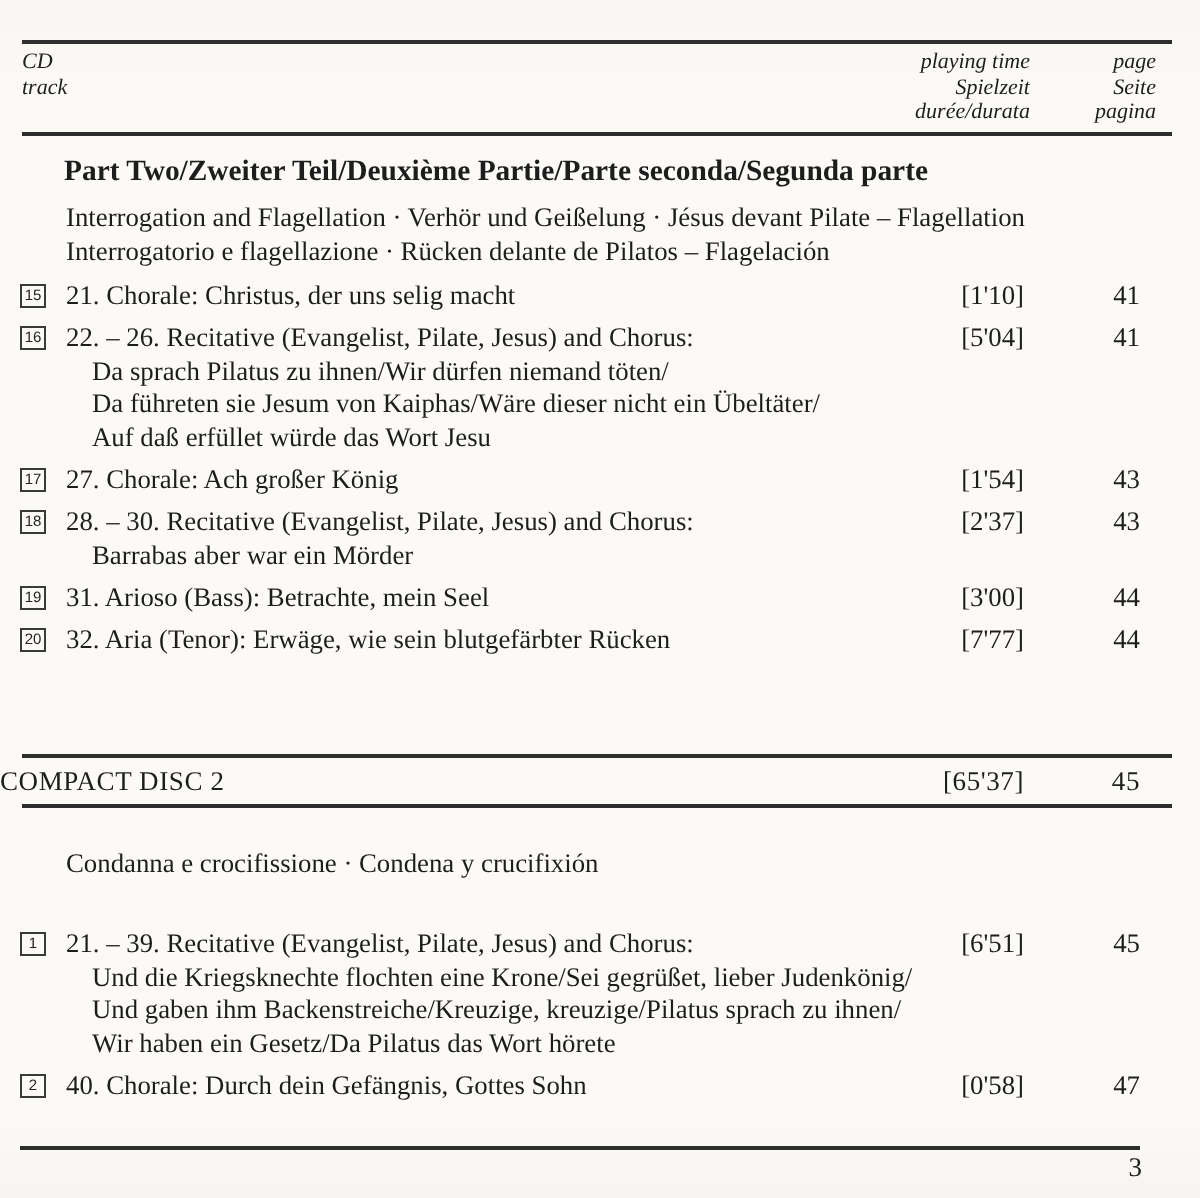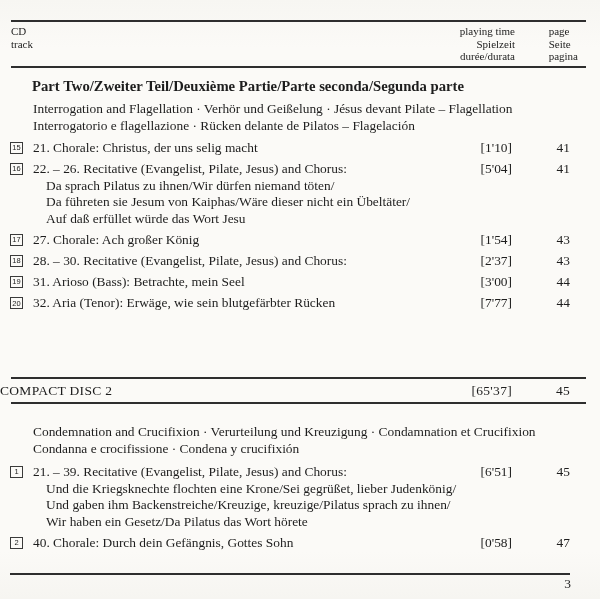--- a/index.html
+++ b/index.html
@@ -13,24 +13,24 @@
   .page { position:relative; width:600px; height:599px; overflow:hidden;
           background:linear-gradient(180deg,#f7f6f2 0%, #fbfaf7 8%, #fbfaf7 92%, #f6f5f1 100%); }
 
   .rule { position:absolute; background:#2e2e2e; }
   .rule-top1   { top:20px;  left:11px; width:575px; height:2px; }
   .rule-top2   { top:66px;  left:11px; width:575px; height:2px; }
   .rule-mid1   { top:377px; left:11px; width:575px; height:1.6px; }
   .rule-mid2   { top:402px; left:11px; width:575px; height:1.6px; }
   .rule-bottom { top:573px; left:10px; width:560px; height:1.6px; }
 
-  .hdr { position:absolute; font-size:11px; line-height:12.6px; }
+  .hdr { position:absolute; font-size:11px; line-height:12.6px;font-style:italic; }
   .hdr-left  { top:25px; left:11px; text-align:left; }
   .hdr-time  { top:25px; right:85px; text-align:right; }
-  .hdr-page  { top:25px; right:22px; text-align:left; }
+  .hdr-page  { top:25px; right:22px; text-align:right; }
 
   .part-heading { position:absolute; top:78px; left:32px;
                   font-size:14.7px; font-weight:bold; white-space:nowrap; }
 
   .desc { position:absolute; left:33px; font-size:13.4px; line-height:16.8px; white-space:nowrap; }
   .desc-1 { top:101px; }
   .desc-2 { top:424px; }
 
   .tracks { position:absolute; left:0; width:600px; }
   .tracks-1 { top:140px; }
@@ -108,20 +108,21 @@
     <div class="track">
       <span class="numbox">17</span>
       <div class="t-title">27. Chorale: Ach großer König</div>
       <div class="t-time">[1'54]</div>
       <div class="t-page">43</div>
     </div>
 
     <div class="track">
       <span class="numbox">18</span>
       <div class="t-title">28. – 30. Recitative (Evangelist, Pilate, Jesus) and Chorus:</div>
+      <div class="t-line">Barrabas aber war ein Mörder</div>
       <div class="t-time">[2'37]</div>
       <div class="t-page">43</div>
     </div>
 
     <div class="track">
       <span class="numbox">19</span>
       <div class="t-title">31. Arioso (Bass): Betrachte, mein Seel</div>
       <div class="t-time">[3'00]</div>
       <div class="t-page">44</div>
     </div>
@@ -137,21 +138,20 @@
 
   <div class="rule rule-mid1"></div>
   <div class="banner">
     <span>COMPACT DISC 2</span>
     <div class="t-time">[65'37]</div>
     <div class="t-page">45</div>
   </div>
   <div class="rule rule-mid2"></div>
 
   <div class="desc desc-2">
-    <div>Condemnation and Crucifixion · Verurteilung und Kreuzigung · Condamnation et Crucifixion</div>
     <div>Condanna e crocifissione · Condena y crucifixión</div>
   </div>
 
   <div class="tracks tracks-2">
 
     <div class="track">
       <span class="numbox">1</span>
       <div class="t-title">21. – 39. Recitative (Evangelist, Pilate, Jesus) and Chorus:</div>
       <div class="t-line">Und die Kriegsknechte flochten eine Krone/Sei gegrüßet, lieber Judenkönig/</div>
       <div class="t-line">Und gaben ihm Backenstreiche/Kreuzige, kreuzige/Pilatus sprach zu ihnen/</div>

